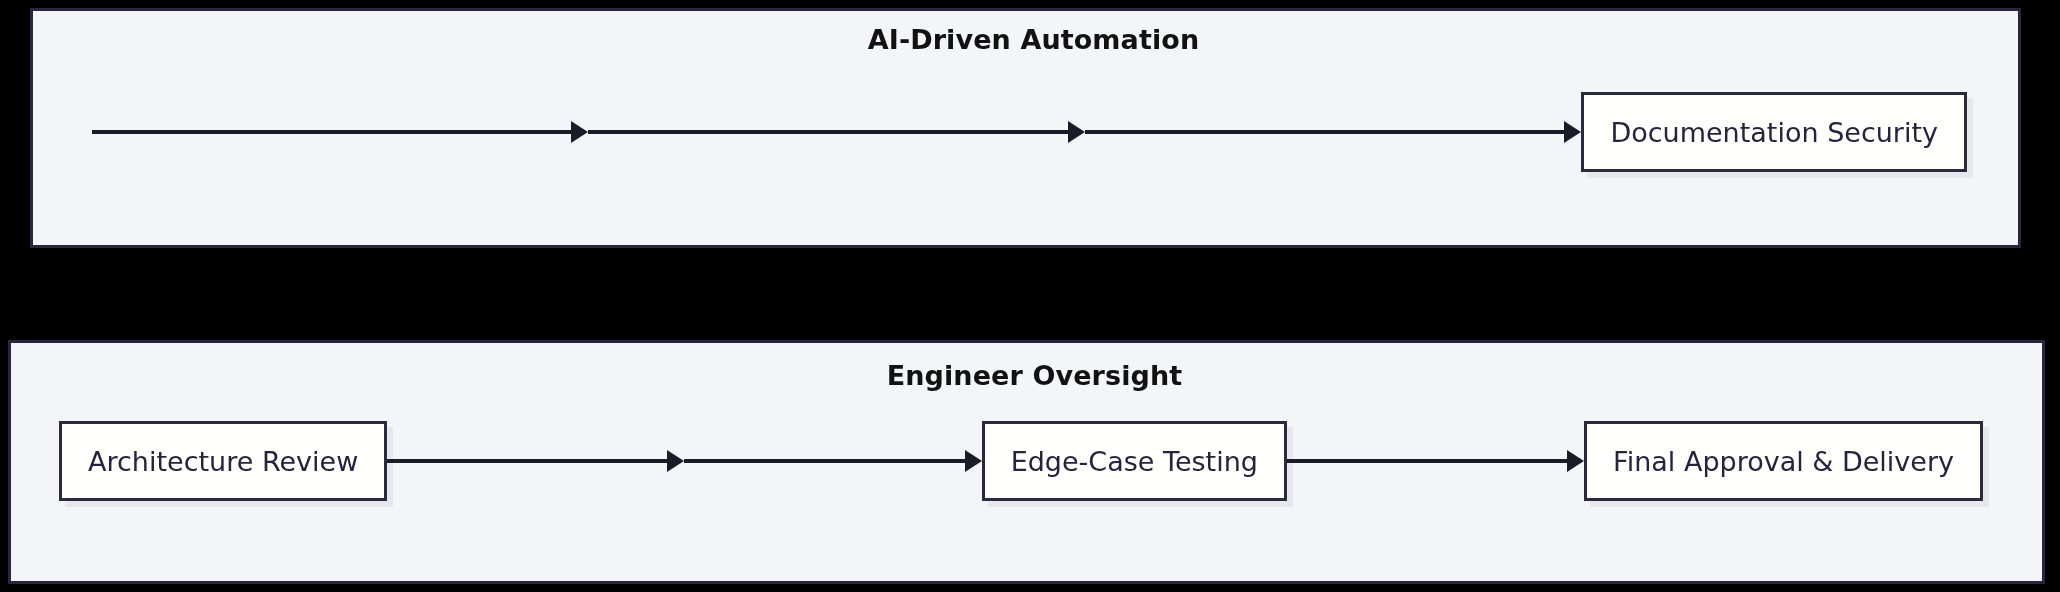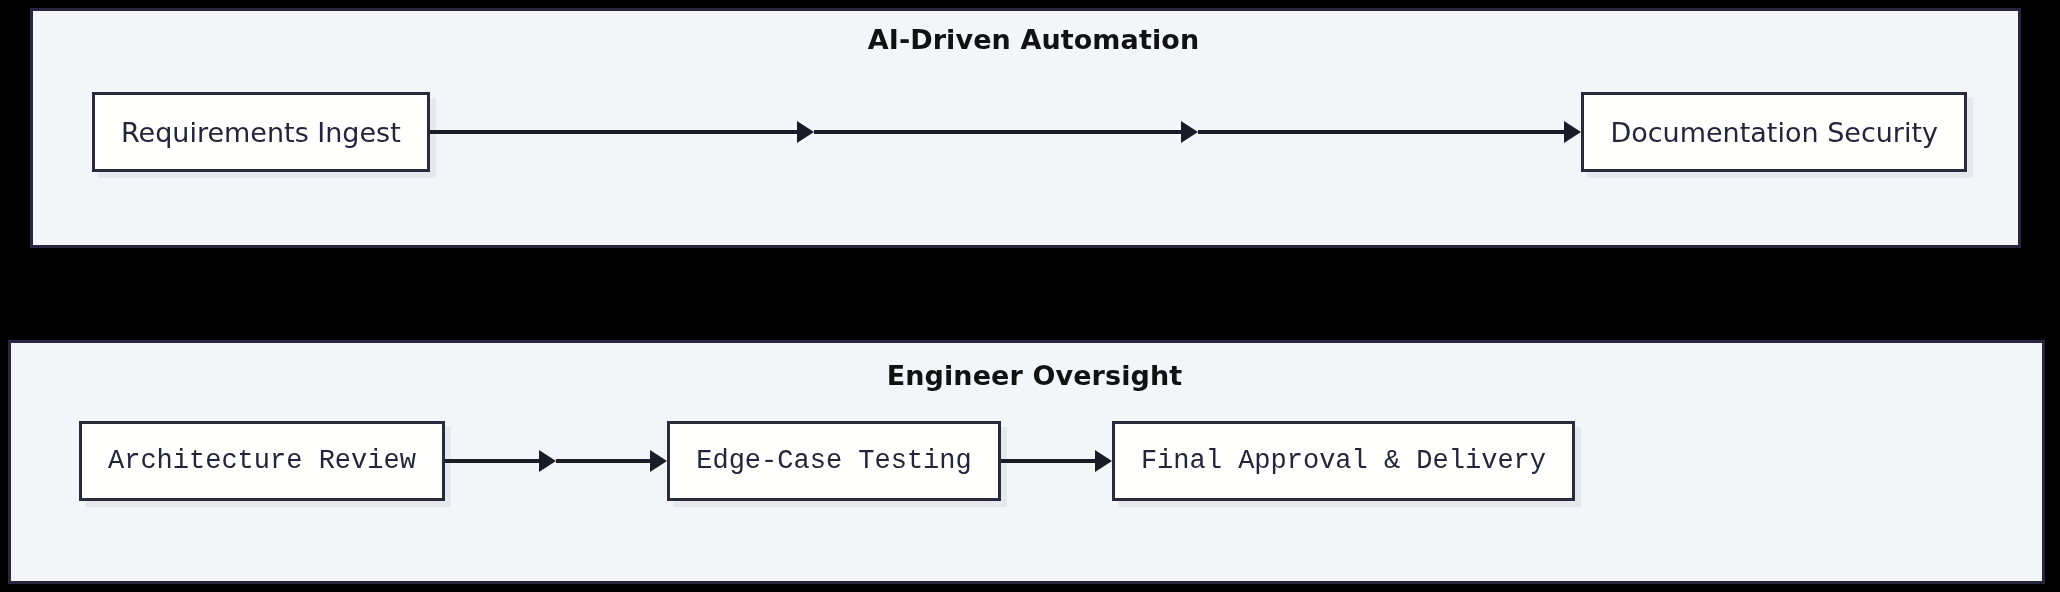--- a/index.html
+++ b/index.html
@@ -65,24 +65,23 @@
     height: 86px;
   }
 
   #flow-row-automation {
     left: 59px;
     top: 78px;
     width: 1875px;
   }
 
   #flow-row-oversight {
-    left: 68px;
+    left: 48px;
     top: 75px;
-    width: 1496px;
-    font-family: Liberation Mono, monospace;
+    width: 1924px;
   }
 
   .node-box {
     position: relative;
     background: #fffffe;
     border: 3px solid #2a2a3c;
     box-sizing: border-box;
     height: 80px;
     display: flex;
     align-items: center;
@@ -131,23 +130,20 @@
 <body>
 
 <div id="diagram">
 
   <div class="subgraph" id="subgraph-automation">
 
     <div class="subgraph-title">AI-Driven Automation</div>
 
     <div class="flow-row" id="flow-row-automation">
 
-      <div class="node-box">
-        <span class="node-label">Requirements Ingest</span>
-      </div>
 
       <div class="connector">
         <div class="edge-line"></div>
         <div class="edge-arrowhead"></div>
       </div>
 
 
       <div class="connector">
         <div class="edge-line"></div>
         <div class="edge-arrowhead"></div>

